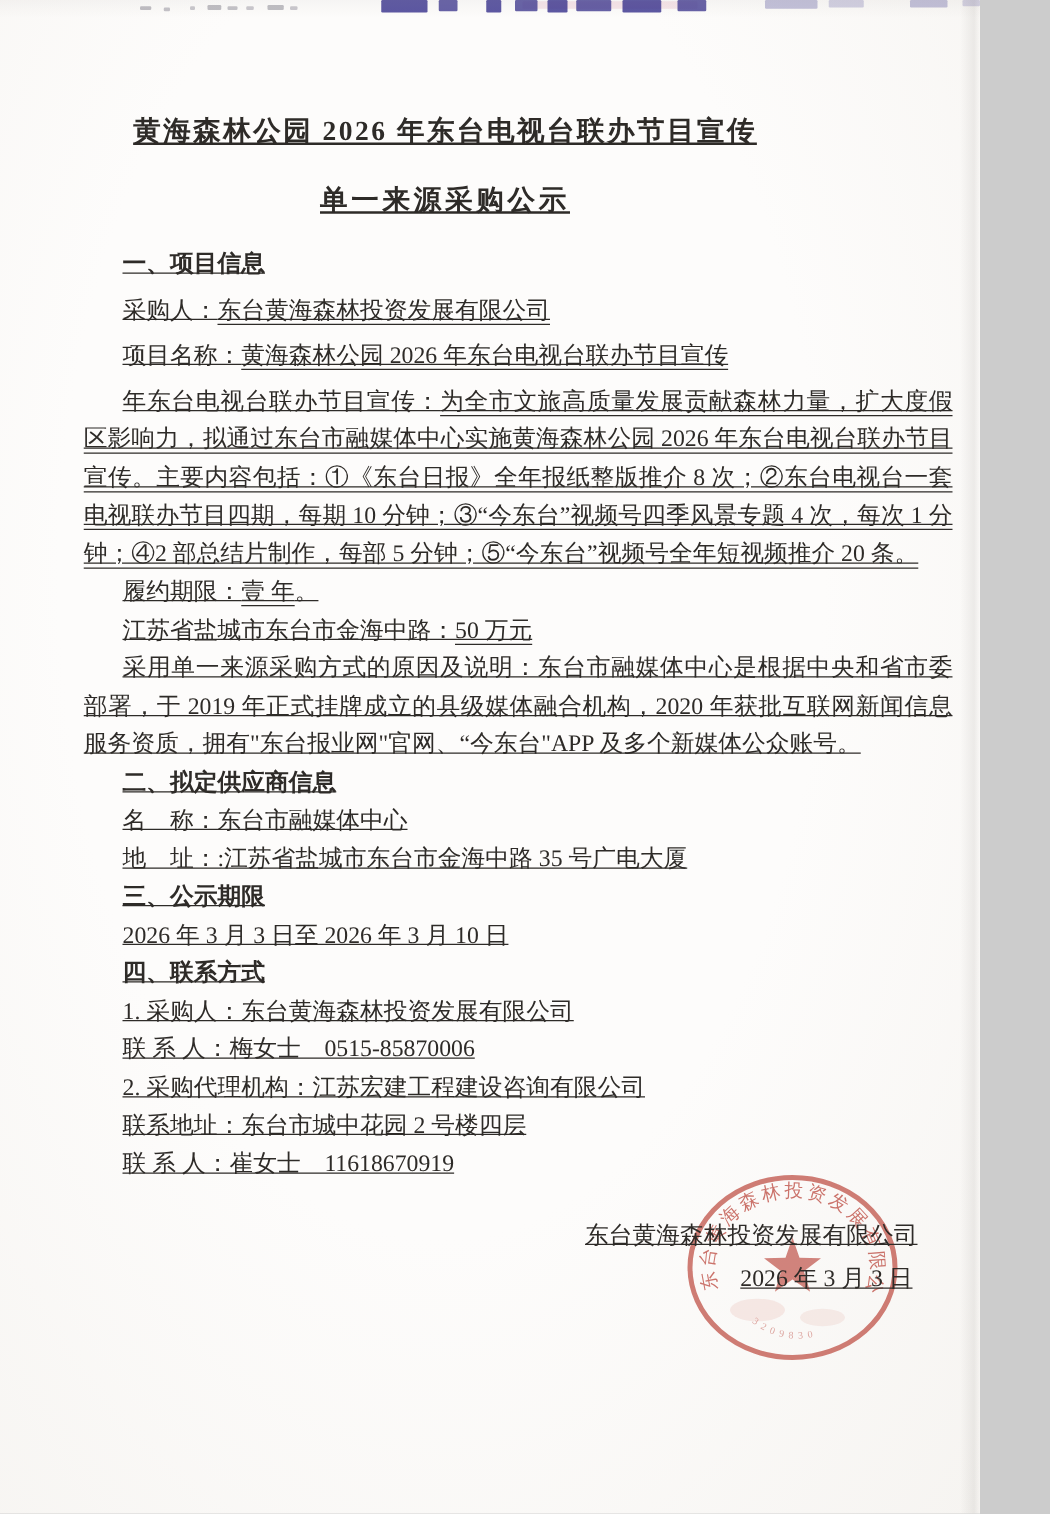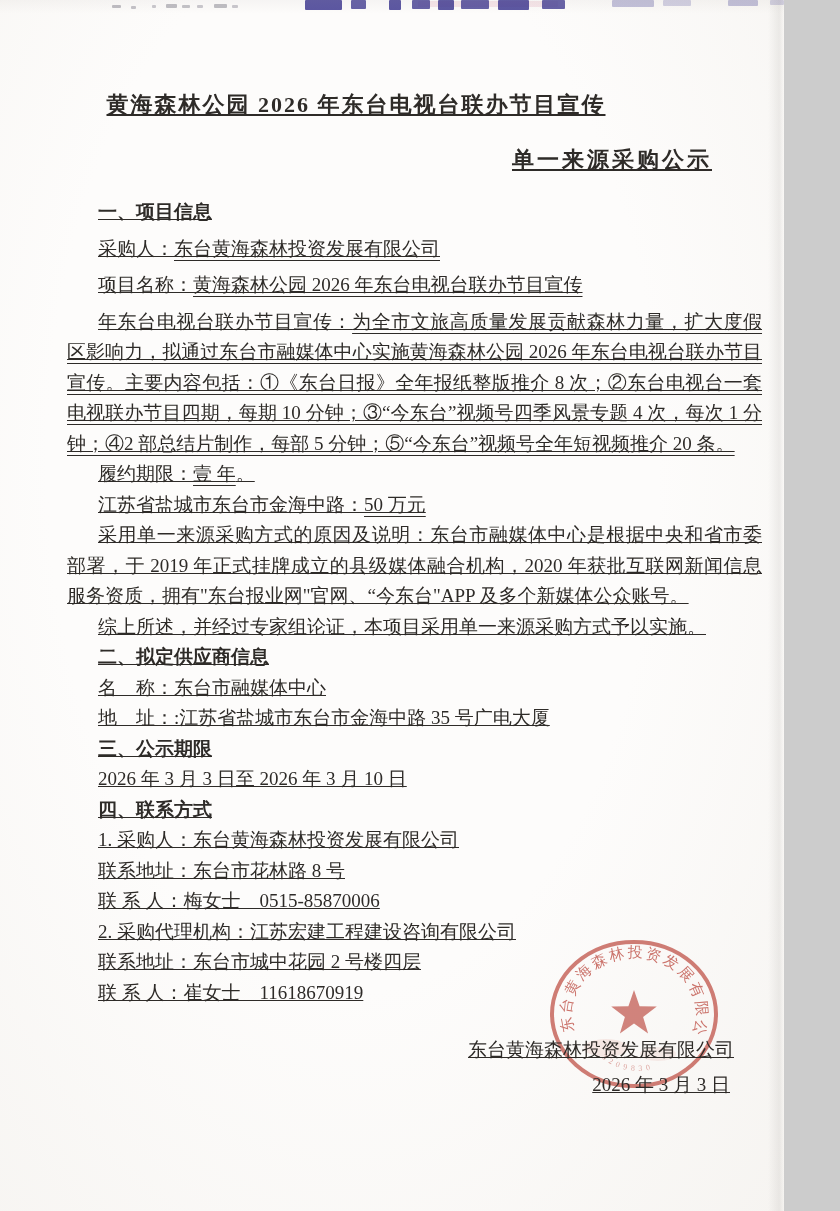--- a/index.html
+++ b/index.html
@@ -16,21 +16,21 @@
     background:linear-gradient(to bottom, rgba(160,155,150,.08), rgba(0,0,0,0));}
 
   
   .artifact{position:absolute;top:0;border-radius:1px;}
   .art-blue{background:#3d3790;}
   .art-gray{background:#8a8894;}
   .art-pink{background:rgba(205,90,125,.14);}
 
   .title-wrap{padding:90px 72px 0 0;text-align:center;}
   .title1{margin:0;font-size:22px;font-weight:bold;letter-spacing:2px;line-height:30px;}
-  .title2{margin:25px 0 0;font-size:22px;font-weight:bold;letter-spacing:3px;line-height:30px;text-align:right;}
+  .title2{margin:25px 0 0;font-size:22px;font-weight:bold;letter-spacing:3px;line-height:30px;}
 
   .content{width:695px;margin:22px 106px 0 67px;font-size:19px;line-height:30.5px;
     text-align:justify;}
   .ln{text-indent:31px;}
   .mb{margin-bottom:6px;}
   .h{font-weight:bold;}
   .para{margin:0;text-indent:31px;}
   .u{text-decoration:underline;text-underline-offset:5px;text-decoration-thickness:1px;}
 
   .sig-block{margin:26px 28px 0 0;text-align:right;position:relative;z-index:3;}
@@ -84,32 +84,30 @@
     <div class="ln mb"><span>项目名称：</span><span class="u">黄海森林公园 2026 年东台电视台联办节目宣传</span></div>
 
     <p class="para"><span>年东台电视台联办节目宣传：</span><span class="u">为全市文旅高质量发展贡献森林力量，扩大度假区影响力，拟通过东台市融媒体中心实施黄海森林公园 2026 年东台电视台联办节目宣传。主要内容包括：①《东台日报》全年报纸整版推介 8 次；②东台电视台一套电视联办节目四期，每期 10 分钟；③“今东台”视频号四季风景专题 4 次，每次 1 分钟；④2 部总结片制作，每部 5 分钟；⑤“今东台”视频号全年短视频推介 20 条。</span></p>
 
     <div class="ln"><span>履约期限：</span><span class="u">壹 年</span><span>。</span></div>
 
     <div class="ln"><span>江苏省盐城市东台市金海中路：</span><span class="u">50 万元</span></div>
 
     <p class="para">采用单一来源采购方式的原因及说明：东台市融媒体中心是根据中央和省市委部署，于 2019 年正式挂牌成立的县级媒体融合机构，2020 年获批互联网新闻信息服务资质，拥有"东台报业网"官网、“今东台"APP 及多个新媒体公众账号。</p>
 
-    <p class="para">综上所述，并经过专家组论证，本项目采用单一来源采购方式予以实施。</p>
 
     <div class="ln h">二、拟定供应商信息</div>
     <div class="ln">名　称：东台市融媒体中心</div>
     <div class="ln">地　址：:江苏省盐城市东台市金海中路 35 号广电大厦</div>
 
     <div class="ln h">三、公示期限</div>
     <div class="ln">2026 年 3 月 3 日至 2026 年 3 月 10 日</div>
 
     <div class="ln h">四、联系方式</div>
     <div class="ln">1. 采购人：东台黄海森林投资发展有限公司</div>
-    <div class="ln">联系地址：东台市花林路 8 号</div>
     <div class="ln">联 系 人：梅女士　0515-85870006</div>
     <div class="ln">2. 采购代理机构：江苏宏建工程建设咨询有限公司</div>
     <div class="ln">联系地址：东台市城中花园 2 号楼四层</div>
     <div class="ln">联 系 人：崔女士　11618670919</div>
 
     <div class="sig-block">
       <div class="sig-company">东台黄海森林投资发展有限公司</div>
       <div class="sig-date">2026 年 3 月 3 日</div>
     </div>
   </div>

